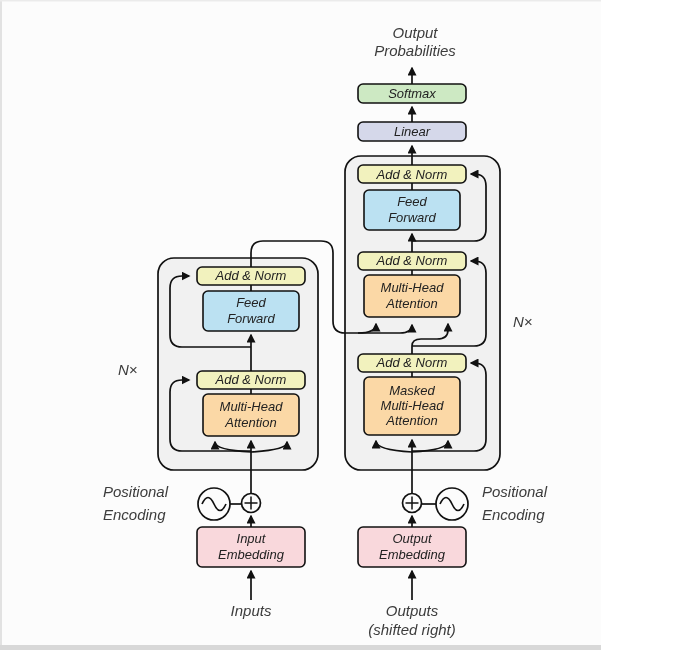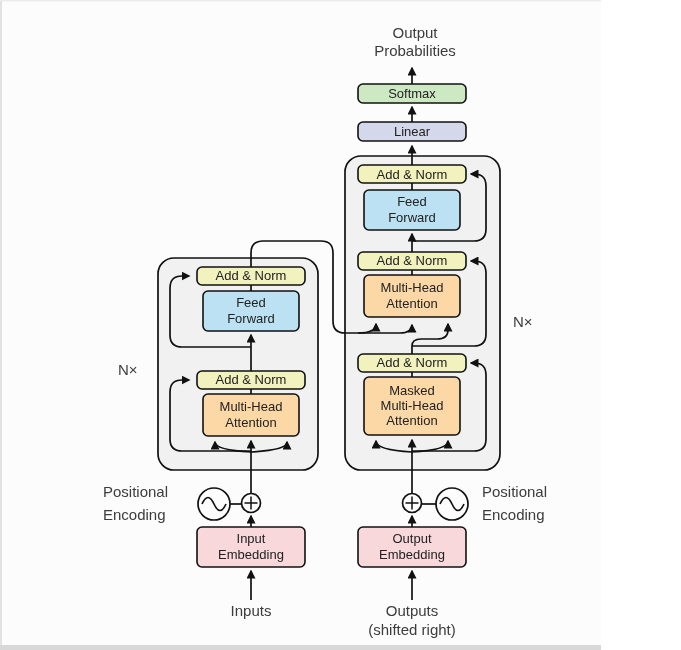--- a/index.html
+++ b/index.html
@@ -1,17 +1,17 @@
 <!DOCTYPE html>
 <html><head>
 <meta charset="utf-8">
 <style>
   html,body{margin:0;padding:0;background:#ffffff;}
   .canvas{position:relative;width:601px;height:650px;overflow:hidden;background:#1d4ed8;
-          font-family:"Liberation Sans", sans-serif;}
+          font-family:"Liberation Sans", sans-serif;font-style:italic;}
   svg{display:block}
   text{font-family:"Liberation Sans", sans-serif;}
   .boxlbl{font-size:13px;fill:#222222;}
   .outlbl{font-size:15px;fill:#3c3c3c;}
   .nx{font-size:15px;fill:#3c3c3c;}
 </style>
 </head>
 <body>
 
 <div class="canvas">

